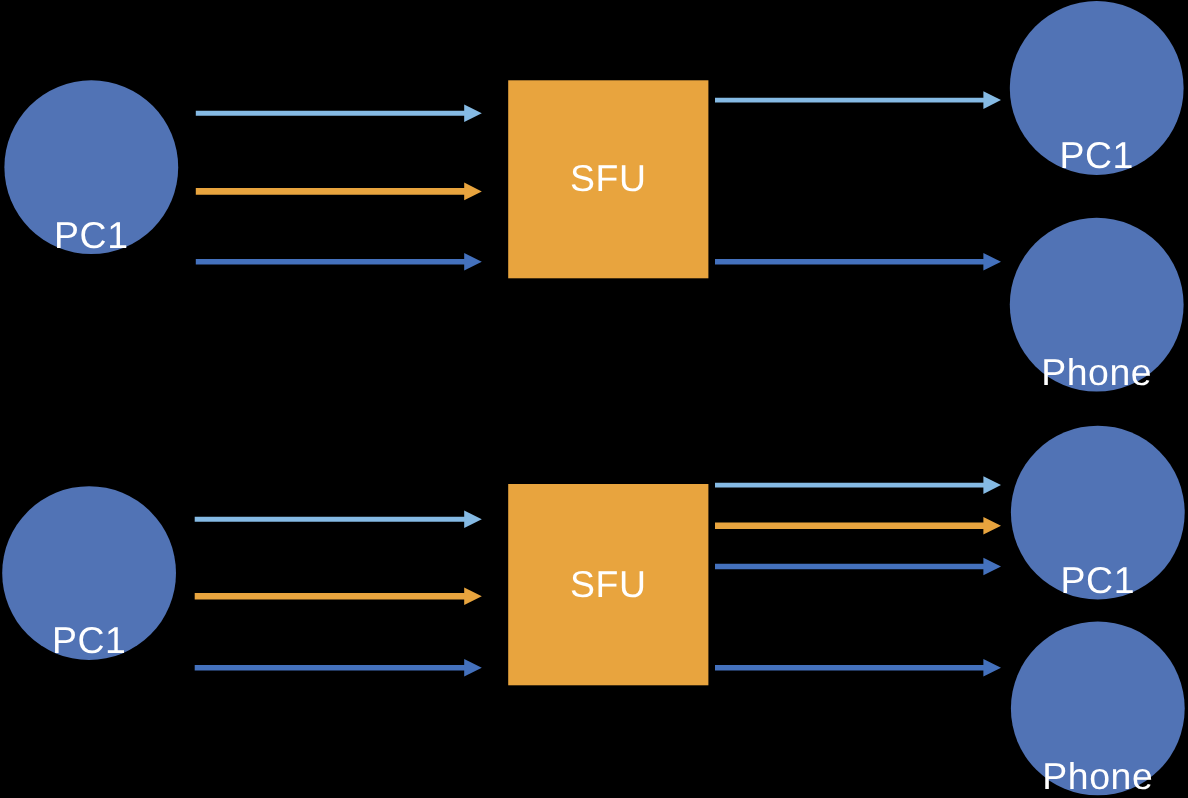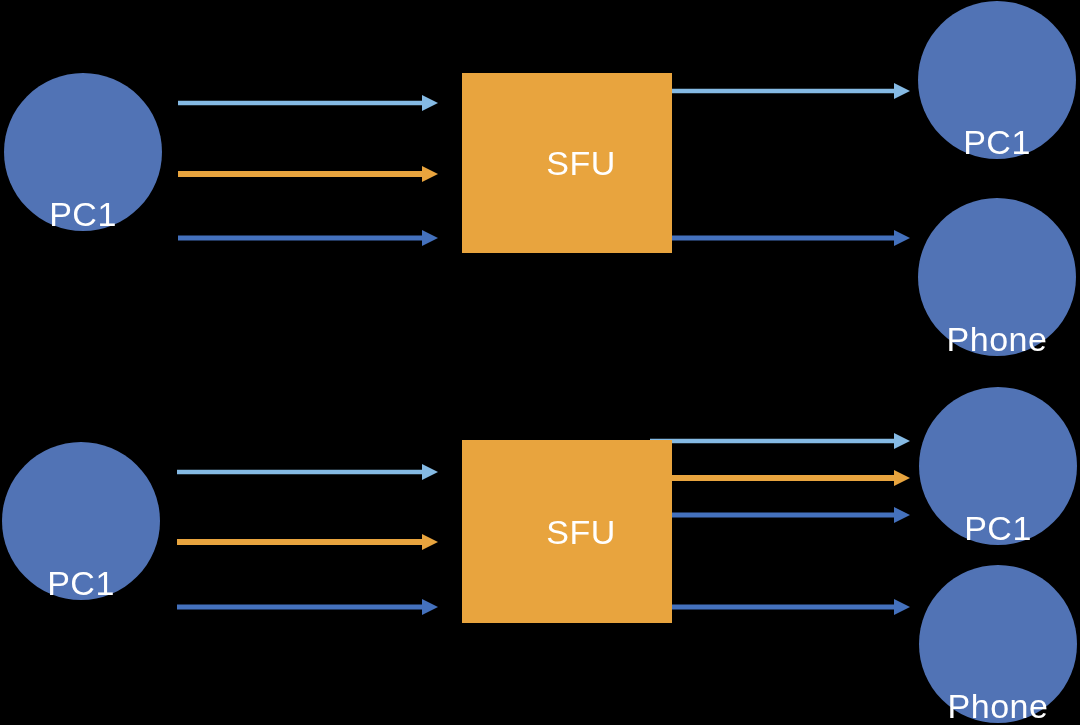--- a/index.html
+++ b/index.html
@@ -32,21 +32,20 @@
     letter-spacing: 0.5px;
   }
   .circle {
     width: 158px;
     height: 158px;
     border-radius: 50%;
     align-items: flex-end;
   }
   .sfu {
     width: 182px;
-    padding-left: 28px;
   }
   .node span {
     display: block;
   }
 </style>
 </head>
 <body style="background: rgb(0, 0, 0);">
 
 <div class="canvas">
 

